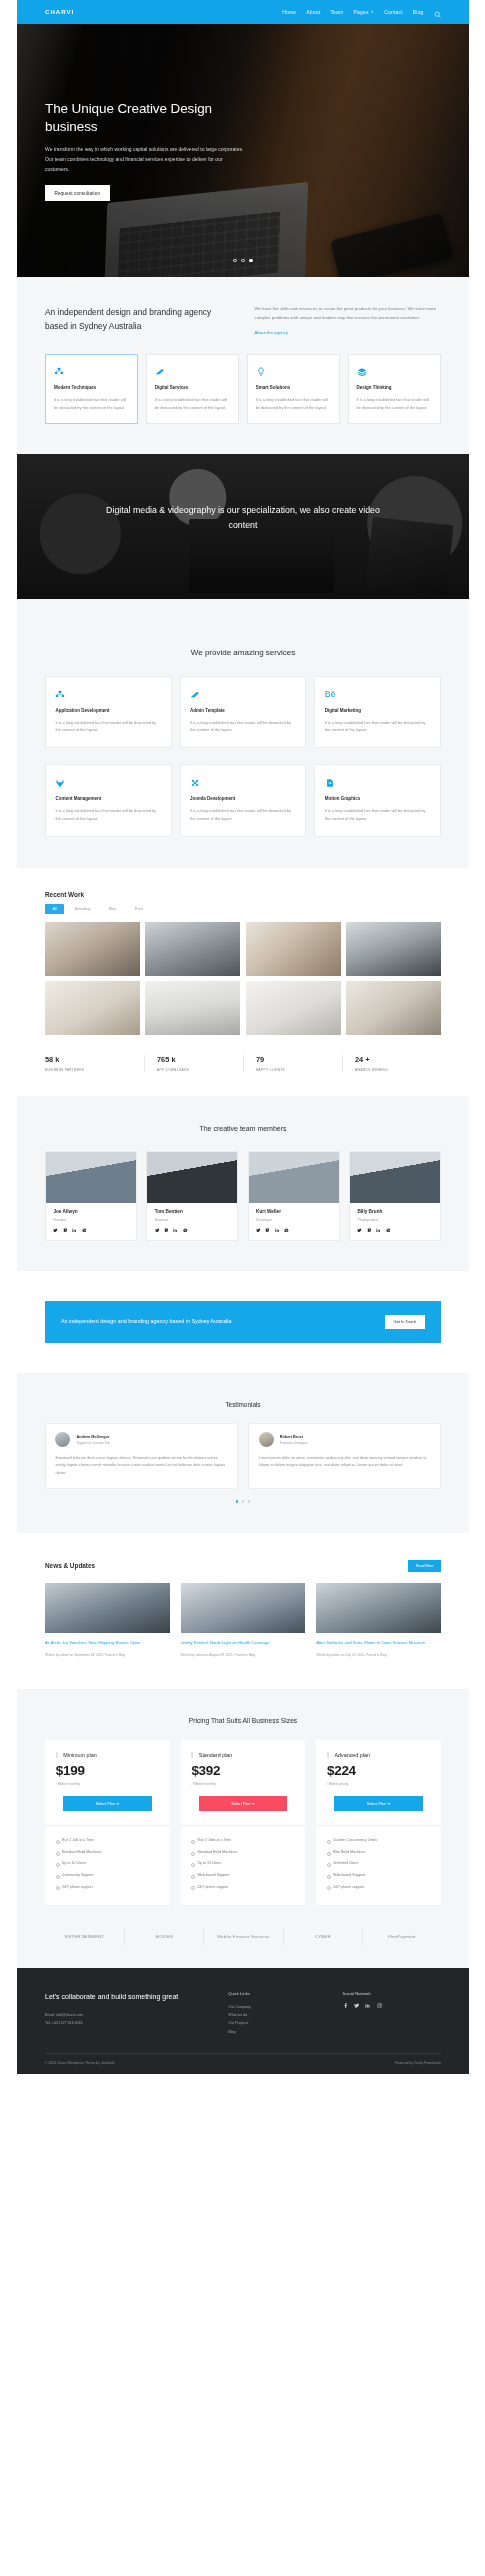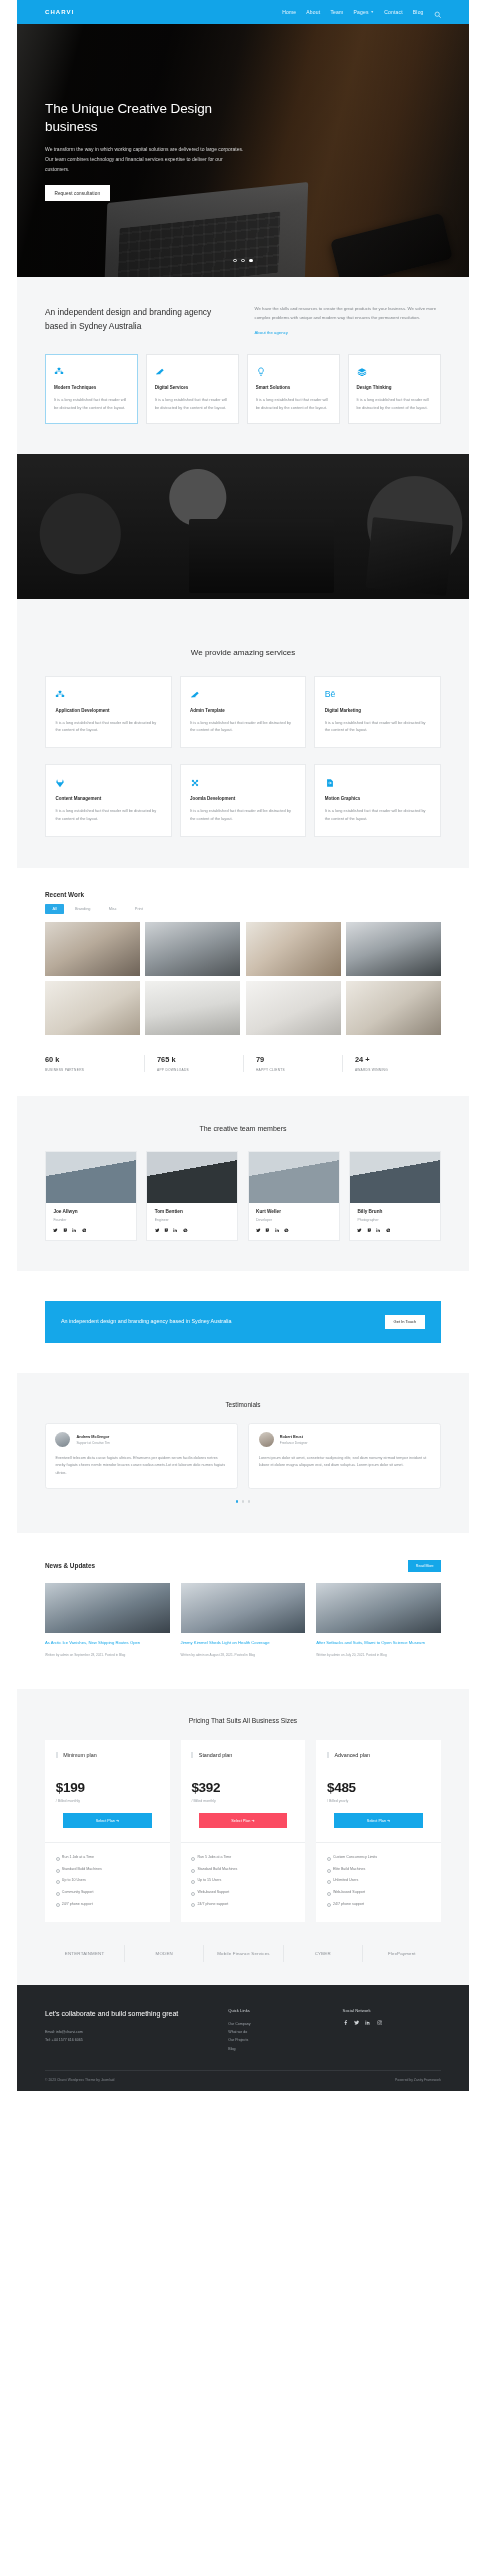--- a/index.html
+++ b/index.html
@@ -464,21 +464,21 @@
   .plan-name {
     font-size: 5.4px;
     color: #2b2b2b;
     padding-left: 5.4px;
     border-left: 2px solid #dfe3e6;
   }
   .plan-price {
     font-size: 13.5px;
     font-weight: bold;
     color: #1c1c1c;
-    margin-top: 22px;
+    margin-top: 5px;
     letter-spacing: -0.3px;
   }
   .plan-bill { font-size: 3.6px; color: #9aa0a6; margin-top: 4px; }
   .plan-btn {
     display: block;
     width: 86%;
     margin: 9.4px auto 0;
     text-align: center;
     background: #15a7e9;
     color: #fff;
@@ -678,20 +678,21 @@
         </div>
       </div>
     </div>
   </div>
 
   <div class="videoband">
     <div class="vb-photo"></div>
     <div class="vb-lap"></div>
     <div class="vb-lap2"></div>
     <div class="vb-shade"></div>
+    <div class="vb-text">Digital media &amp; videography is our specialization, we also create video content</div>
   </div>
 
   <div class="bg-grey">
     <div class="sec">
       <div class="center-h">We provide amazing services</div>
       <div class="cards3">
         <div class="scard">
           <div class="ficon">
             <svg width="10" height="10" viewBox="0 0 24 24" fill="#12a4e8">
                 <rect x="9" y="2" width="6" height="5" rx="1"></rect>
@@ -773,21 +774,21 @@
       <div class="thumb t3"></div>
       <div class="thumb t4"></div>
       <div class="thumb t5"></div>
       <div class="thumb t6"></div>
       <div class="thumb t7"></div>
       <div class="thumb t8"></div>
     </div>
 
     <div class="stats">
       <div class="stat">
-        <div class="stat-n">60 k</div>
+        <div class="stat-n">58 k</div>
         <div class="stat-l">BUSINESS PARTNERS</div>
       </div>
       <div class="stat">
         <div class="stat-n">765 k</div>
         <div class="stat-l">APP DOWNLOADS</div>
       </div>
       <div class="stat">
         <div class="stat-n">79</div>
         <div class="stat-l">HAPPY CLIENTS</div>
       </div>
@@ -1039,21 +1040,21 @@
             <li>Standard Build Machines</li>
             <li>Up to 15 Users</li>
             <li>Web-based Support</li>
             <li>24/7 phone support</li>
           </ul>
         </div>
 
         <div class="plan">
           <div class="plan-top">
             <div class="plan-name">Advanced plan</div>
-            <div class="plan-price">$485</div>
+            <div class="plan-price">$224</div>
             <div class="plan-bill">/ Billed yearly</div>
             <button class="plan-btn">Select Plan ➜</button>
           </div>
           <ul class="plan-list">
             <li>Custom Concurrency Limits</li>
             <li>Elite Build Machines</li>
             <li>Unlimited Users</li>
             <li>Web-based Support</li>
             <li>24/7 phone support</li>
           </ul>

